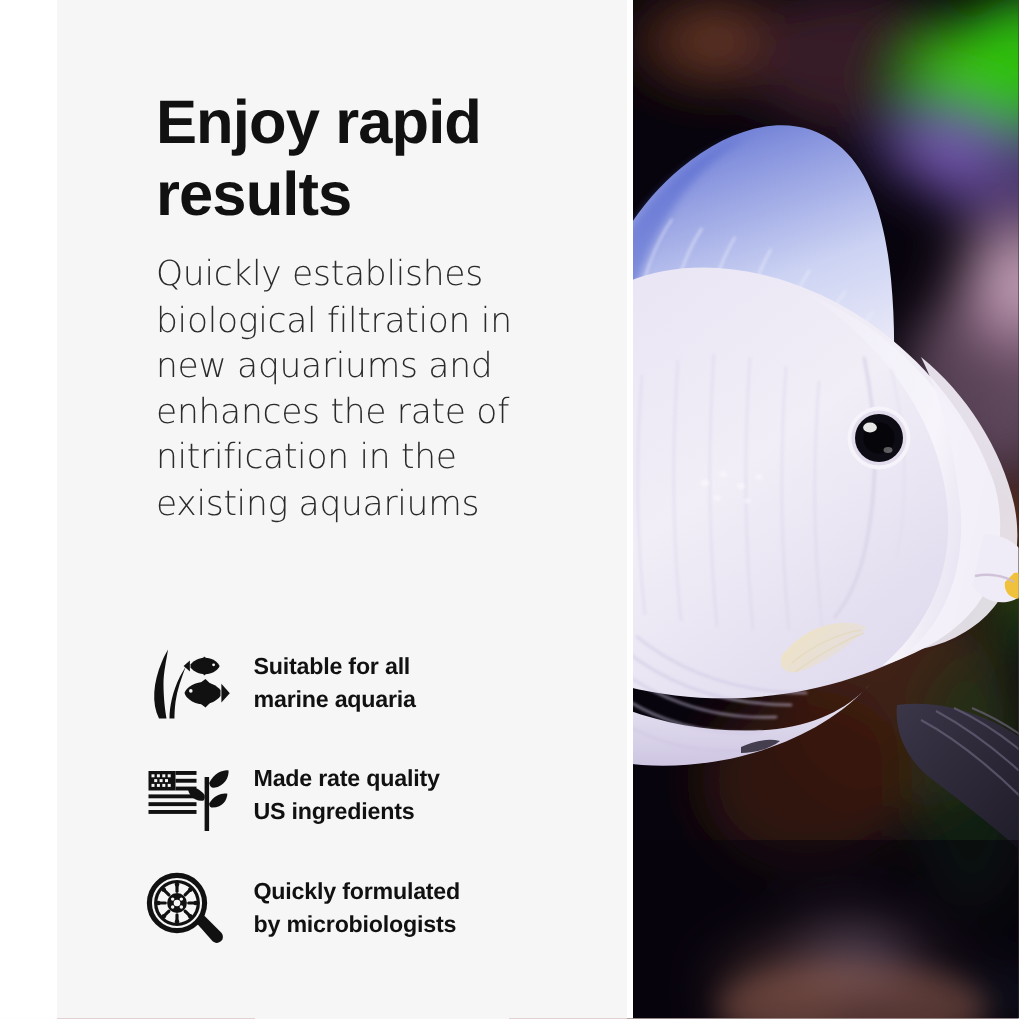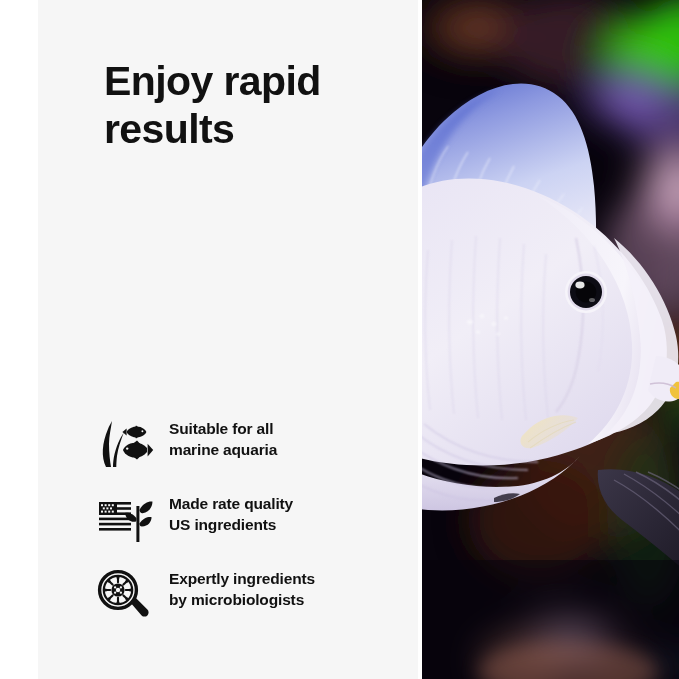--- a/index.html
+++ b/index.html
@@ -55,21 +55,21 @@
 
   
   .features {
     position: absolute;
     left: 58px;
     top: 418px;
     width: 300px;
   }
   .feature-row {
     display: flex;
-    align-items: flex-start;
+    align-items: center;
     height: 75px;
   }
   .feature-icon {
     flex: 0 0 60px;
     width: 60px;
     height: 52px;
     display: flex;
     align-items: center;
     justify-content: flex-start;
   }
@@ -109,20 +109,21 @@
 </style>
 </head>
 <body>
 
 <div class="banner">
 
   <div class="left-panel">
 
     <h1 class="headline">Enjoy rapid results</h1>
 
+    <p class="subcopy">Quickly establishes biological filtration in new aquariums and enhances the rate of nitrification in the existing aquariums</p>
 
     <div class="features">
 
       <div class="feature-row">
         <div class="feature-icon">
           <svg width="58" height="50" viewBox="0 0 58 50" aria-hidden="true">
 
             <path d="M10 48 C5 38 6 24 12 10 C13 7 15 4 16 2 C15 9 13 17 13 25 C13 34 14 42 15 48 Z" fill="#111111"></path>
             <path d="M17 48 C17 40 19 30 24 20 C25 18 27 15 28 13 C25 21 22 29 21 37 C20.5 41 20.3 45 20.3 48 Z" fill="#111111"></path>
 
@@ -217,21 +218,21 @@
                 <circle cx="22" cy="34.4" r="1.5"></circle>
               <circle cx="9.6" cy="22" r="1.5"></circle>
                 <circle cx="34.4" cy="22" r="1.5"></circle>
               <circle cx="13.2" cy="13.2" r="1.5"></circle>
                 <circle cx="30.8" cy="30.8" r="1.5"></circle>
               <circle cx="30.8" cy="13.2" r="1.5"></circle>
                 <circle cx="13.2" cy="30.8" r="1.5"></circle>
             </g>
           </svg>
         </div>
-        <div class="feature-label">Expertly ingredients
+        <div class="feature-label">Quickly formulated
 by microbiologists</div>
       </div>
 
     </div>
   </div>
 
   <div class="seam"></div>
 
   <div class="photo-panel">
     <svg class="photo-svg" viewBox="0 0 299 679" preserveAspectRatio="none" aria-hidden="true">

